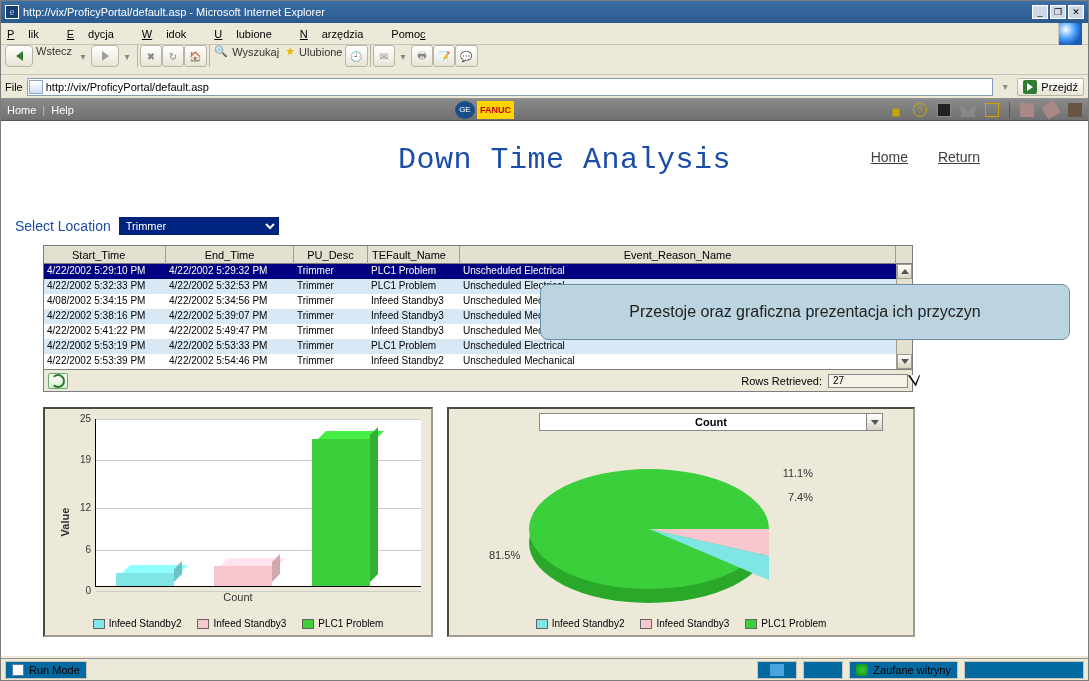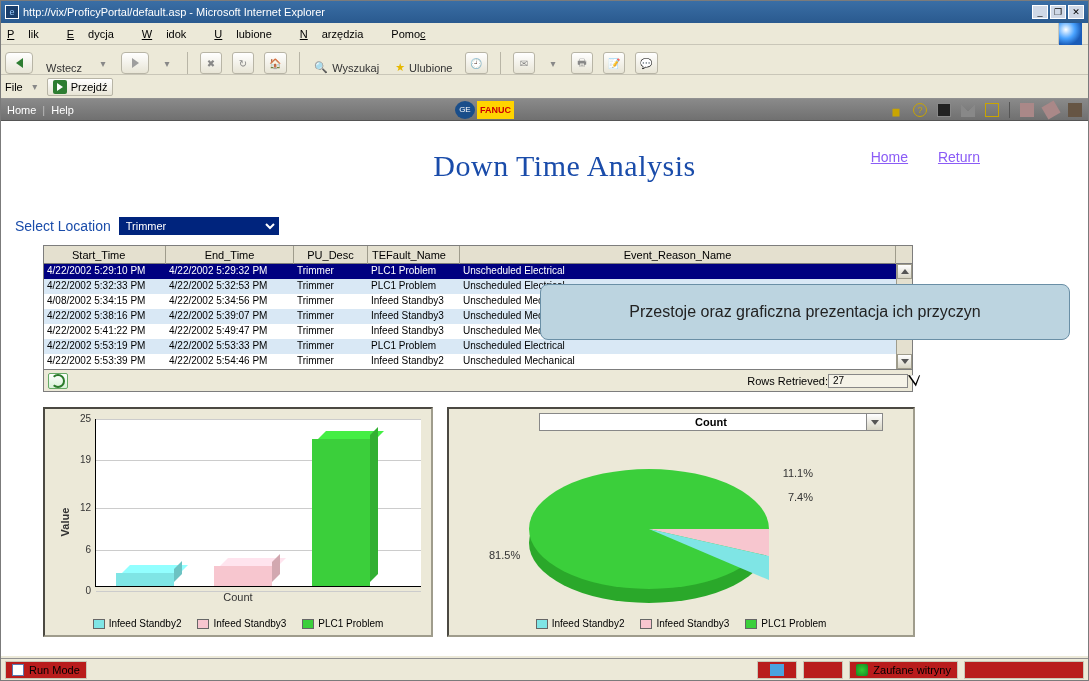--- a/index.html
+++ b/index.html
@@ -6,21 +6,21 @@
   body { margin: 0; background: #fff; font-size: 11px; color: #000; }
   .win-frame { width:1089px; height:681px; border:1px solid #7b7b7b; background:#ece9d8; position:relative; overflow:hidden;}
   .titlebar { height:22px; background:linear-gradient(#3a6ea5,#2a5a8f); color:#fff; display:flex; align-items:center; padding:0 4px; font-size:11px; }
   .titlebar .ticon { width:14px; height:14px; background:#1a3e6b; border:1px solid #fff; margin-right:4px; display:inline-flex; align-items:center; justify-content:center; color:#9cf; font-size:9px;}
   .titlebar .spacer { flex:1; }
   .titlebar .winbtn { width:16px; height:14px; background:#cfd8e6; border:1px solid #fff; margin-left:2px; color:#000; font-size:9px; display:flex; align-items:center; justify-content:center; }
   .menubar { height:22px; display:flex; align-items:center; padding:0 6px; background:#ece9d8; border-bottom:1px solid #c9c6b8; }
   .menubar span { margin-right:14px;text-align:center; }
   .menubar span .ul { text-decoration: underline; }
   .ie-logo { width:24px; height:22px; background:radial-gradient(circle at 30% 30%,#fff,#4aa3ff 40%,#1a5cb8 70%); border-left:1px solid #c9c6b8; margin-left:auto;}
-  .toolbar { height:30px; background:#ece9d8; display:flex; align-items:flex-end; padding:0 4px; border-bottom:1px solid #c9c6b8; gap:10px; }
+  .toolbar { height:30px; background:#ece9d8; display:flex; align-items:flex-start; padding:0 4px; border-bottom:1px solid #c9c6b8; gap:0; }
   .tbtn { height:22px; min-width:22px; border:1px solid #b8b5a6; background:linear-gradient(#fff,#e8e5d6); border-radius:3px; display:flex; align-items:center; justify-content:center; font-size:10px; color:#888; padding:0 4px;}
   .tbtn.nav { width:28px; border-radius:4px;}
   .tbtn .arrow-left { width:0;height:0;border-top:5px solid transparent;border-bottom:5px solid transparent;border-right:7px solid #2e7d32;}
   .tbtn .arrow-right{ width:0;height:0;border-top:5px solid transparent;border-bottom:5px solid transparent;border-left:7px solid #9e9e9e;}
   .tbtn.small{min-width:16px;width:16px;border:none;background:none;}
   .tsep { width:1px; height:22px; background:#b8b5a6; margin:0 2px;}
   .tlabel { font-size:11px; color:#333; padding:0 3px; display:flex; align-items:center; gap:4px;}
   .addrbar { height:24px; background:#ece9d8; display:flex; align-items:center; padding:0 4px; border-bottom:1px solid #919191; gap:4px;}
   .addrbar input { flex:1; height:18px; border:1px solid #7f9db9; font-size:11px; padding:0 18px 0 18px; background:#fff; }
   .addr-wrap{flex:1; position:relative; display:flex;}
@@ -40,22 +40,22 @@
   .picon-lock{background:#c9a500;clip-path:polygon(25% 45%,75% 45%,75% 100%,25% 100%);}      
   .picon-help{border:1px solid #c9a500;border-radius:50%;color:#c9a500;font-size:9px;display:flex;align-items:center;justify-content:center;}
   .picon-save{background:#222;border:1px solid #888;}
   .picon-tools{background:linear-gradient(45deg,#888 45%,transparent 45%),linear-gradient(-45deg,#888 45%,transparent 45%);}
   .picon-exit{border:1px solid #c9a500;}
   .picon-user{background:#a88;}
   .picon-pen{background:#a88;transform:rotate(-30deg);width:3px;height:14px;}
   .picon-calc{background:#654;}
   
   .content { position:absolute; top:120px; left:0; right:0; bottom:24px; background:#fff; overflow:hidden;}
-  .page-title { color:#1a4caa; font-size:30px; font-family:Liberation Serif, serif; text-align:center; margin-top:28px; letter-spacing:0.5px;padding-left:40px;}
-  .top-links { position:absolute; right:108px; top:28px; font-size:14px; color:#8b5cf6;}
+  .page-title { color:#1a4caa; font-size:30px; font-family:Liberation Mono, monospace; text-align:center; margin-top:22px; letter-spacing:0.5px;padding-left:40px;}
+  .top-links { position:absolute; right:108px; top:28px; font-size:14px; color:#404040;}
   .top-links span { text-decoration:underline; margin-left:26px; cursor:pointer;}
   .sel-loc { position:absolute; left:14px; top:96px; display:flex; align-items:center; gap:8px;}
   .sel-loc .lab { color:#1a4caa; font-size:14px; font-weight:500;}
   .sel-loc select { width:160px; height:18px; border:1px solid #00247d; background:#00247d; color:#fff; font-size:11px; padding-left:2px;}
   .grid { position:absolute; left:42px; top:124px; width:870px; border:1px solid #7d7d7d;}
   .grid-head { display:flex; background:#e4e0cf; height:18px; border-bottom:1px solid #7d7d7d;}
   .grid-head div { border-right:1px solid #9f9c8c; padding:2px 4px; font-size:11px; height:18px; display:flex; align-items:center; }
   .grid-head .h1{width:122px; padding-left:28px;} .grid-head .h2{width:128px; text-align:center; justify-content:center;} .grid-head .h3{width:74px;text-align:center;justify-content:center;} .grid-head .h4{width:92px;} .grid-head .h5{flex:1;text-align:center;justify-content:center;} .grid-head .hsb{width:16px;border-right:none;}
   .grid-body { max-height:106px; overflow:hidden; position:relative; background:#fff;}
   .grid-row { display:flex; height:15px; font-size:10px; }
@@ -64,21 +64,21 @@
   .grid-row div { padding:1px 3px; border-right:1px solid transparent; overflow:hidden; white-space:nowrap;}
   .grid-row .c1{width:122px;} .grid-row .c2{width:128px;} .grid-row .c3{width:74px;} .grid-row .c4{width:92px;} .grid-row .c5{flex:1;}
   .grid-sb { position:absolute; right:0; top:0; bottom:0; width:16px; background:#e4e0cf; border-left:1px solid #9f9c8c;}
   .grid-sb .sbtn{height:15px;background:linear-gradient(#fff,#d8d5c5);border:1px solid #9f9c8c;display:flex;align-items:center;justify-content:center;}
   .grid-sb .sbtn.up::after{content:"";border-left:4px solid transparent;border-right:4px solid transparent;border-bottom:5px solid #555;}
   .grid-sb .sbtn.dn{position:absolute;bottom:0;left:0;right:0;}
   .grid-sb .sbtn.dn::after{content:"";border-left:4px solid transparent;border-right:4px solid transparent;border-top:5px solid #555;}
   .grid-foot { display:flex; align-items:center; height:22px; background:#ece9d8; border-top:1px solid #7d7d7d; padding:0 4px; position:relative;}
   .refresh-btn{width:20px;height:16px;border:1px solid #6a6;background:linear-gradient(#fff,#d8f0d8);border-radius:2px;display:flex;align-items:center;justify-content:center;}
   .refresh-btn::after{content:"";width:10px;height:10px;border:2px solid #2a7a2a;border-left-color:transparent;border-radius:50%;}
-  .rows-ret { margin-left:auto; display:flex; align-items:center; font-size:11px;}
+  .rows-ret { margin-left:auto; display:flex; align-items:center; gap:6px; font-size:11px;}
   .rows-ret .box{width:80px;height:14px;border:1px solid #888;background:#f5f3e8;padding:0 4px;font-size:10px;display:flex;align-items:center;}
   
   .charts { position:absolute; left:42px; top:286px; display:flex; gap:14px;}
   .chart-box { border:2px solid #9f9c8c; border-style:inset; background:#ece9d8; position:relative;}
   .chart-box.bar { width:390px; height:230px;}
   .chart-box.pie { width:468px; height:230px;}
   
   .bar-area { position:absolute; left:50px; top:10px; right:10px; bottom:48px; background:#fff; border-left:1px solid #000; border-bottom:1px solid #000;}
   .ylab { position:absolute; left:6px; top:50%; transform:translateY(-50%) rotate(-90deg); font-size:11px; font-weight:bold; color:#333;}
   .ytick { position:absolute; left:30px; font-size:10px; width:16px; text-align:right; color:#333;}
@@ -105,21 +105,21 @@
   .slice.cyan{background:#7fe5e5; clip-path:polygon(0 0,100% 45%,100% 85%);}  
   .pielab{position:absolute;font-size:11px;color:#333;}
   
   .callout { position:absolute; left:539px; top:283px; width:530px; height:56px; background:#bcd4e0; border:1px solid #6a8fa6; border-radius:8px; display:flex; align-items:center; justify-content:center; font-size:16px; font-family:Arial; color:#222;}
   
   .cursor { position:absolute; left:910px; top:250px; width:14px; height:20px; }
   .cursor::before{content:"";position:absolute;width:0;height:0;border-left:10px solid #000;border-top:7px solid transparent;border-bottom:7px solid transparent;transform:rotate(-35deg);}
   .cursor::after{content:"";position:absolute;width:0;height:0;border-left:8px solid #fff;border-top:5px solid transparent;border-bottom:5px solid transparent;transform:rotate(-35deg);left:1px;top:1px;}
   
   .statusbar { position:absolute; left:0; right:0; bottom:0; height:22px; background:#ece9d8; border-top:1px solid #919191; display:flex; align-items:center; font-size:11px; padding:0 4px; gap:6px;}
-  .statusbar .cell{height:18px;border:1px solid #c9c6b8;background:#b91c1c;display:flex;align-items:center;padding:0 6px;}
+  .statusbar .cell{height:18px;border:1px solid #c9c6b8;background:#0369a1;display:flex;align-items:center;padding:0 6px;}
   .statusbar .cell.run{gap:5px;}
   .statusbar .run-icon{width:12px;height:12px;background:#fff;border:1px solid #5a7ab0;}
   .statusbar .cell.empty{flex:1;background:transparent;border:none;}
   .statusbar .cell.mid{width:40px;justify-content:center;}
   .statusbar .shield{width:12px;height:12px;background:radial-gradient(circle,#3c3,#182);border-radius:2px;}
   .statusbar .cell.trust{gap:5px;}
 </style>
 </head>
 <body>
 
@@ -171,20 +171,24 @@
     <div class="tsep"></div>
     <div class="tbtn">✉</div>
     <div class="tbtn small">▾</div>
     <div class="tbtn">🖶</div>
     <div class="tbtn">📝</div>
     <div class="tbtn">💬</div>
   </div>
 
   <div class="addrbar">
     <span>File</span>
+    <div class="addr-wrap">
+      <span class="pageicon"></span>
+      <input type="text" value="http://vix/ProficyPortal/default.asp" style="">
+    </div>
     <div class="tbtn small">▾</div>
     <div class="gobtn">
       <span class="go-arrow"></span>
       <span>Przejdź</span>
     </div>
   </div>
 
   <div class="portalbar">
     <span class="plink">Home</span>
     <span class="psep">|</span>

